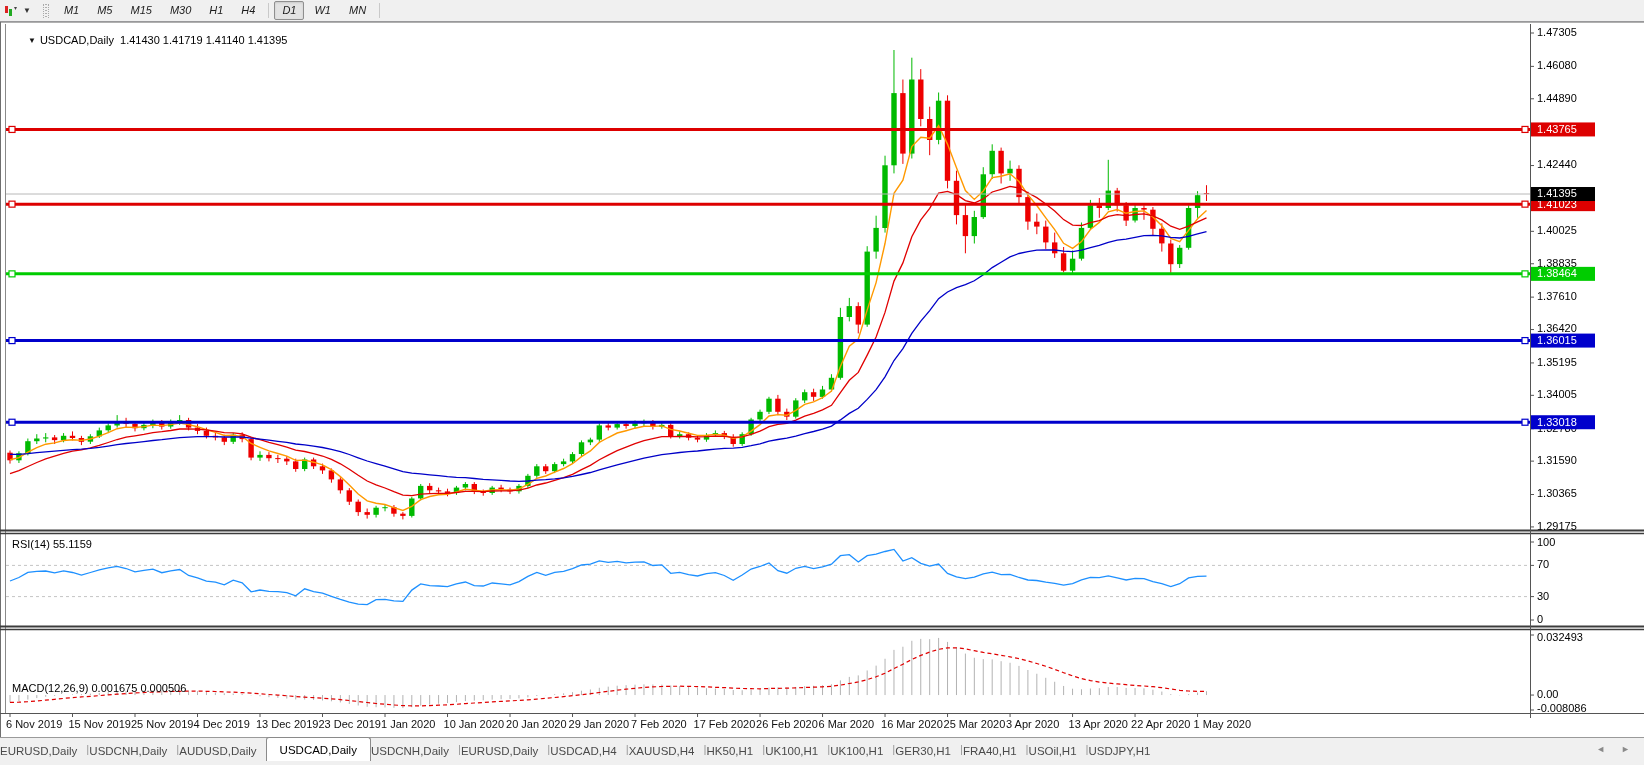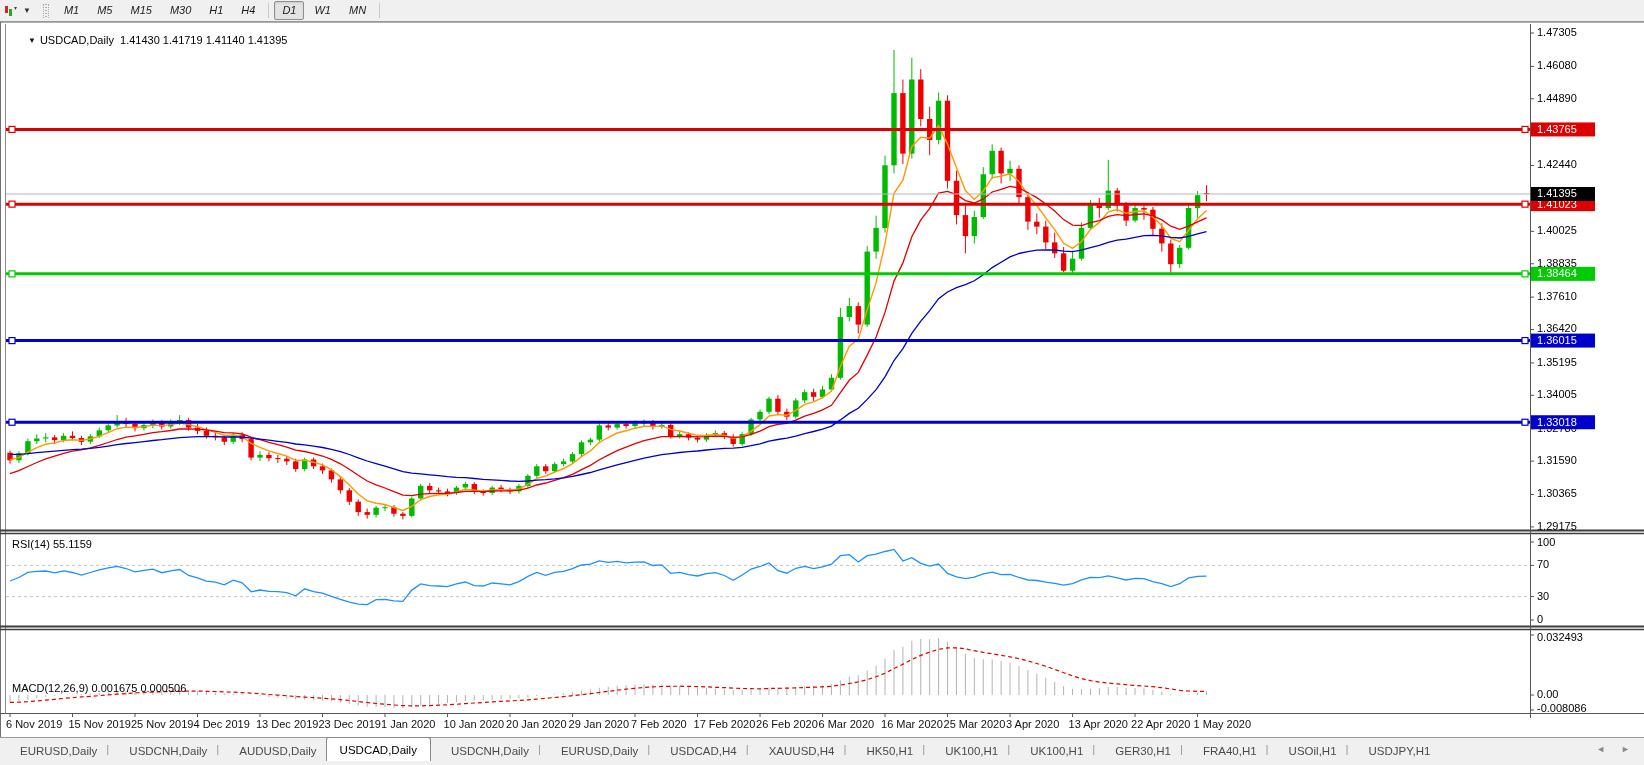--- a/index.html
+++ b/index.html
@@ -35,21 +35,21 @@
   #rsi-label{top:538px;left:12px;text-align:right;}
   #macd-label{top:634px;left:12px;margin-top:48px;}
   
   #chart-svg{position:absolute;top:0;left:0;z-index:1;}
   
   .tabbar{
     position:absolute;top:737px;left:0;width:1644px;height:28px;
     background:#f0f0f0;border-top:1px solid #9a9a9a;
     display:flex;align-items:flex-start;font-size:11.5px;color:#4a4a4a;z-index:10;
   }
-  .tab{padding:5px 9px 0 20px;line-height:16px;white-space:nowrap;cursor:default;}
+  .tab{padding:5px 9px 0 0;line-height:16px;white-space:nowrap;cursor:default;}
   .tab.active{
     background:#ffffff;border:1px solid #8a8a8a;border-bottom:none;
     border-radius:3px 3px 0 0;color:#000;padding:4px 13px 3px 13px;
     margin-top:-1px;position:relative;z-index:2;
   }
   .tab-sep{color:#9a9a9a;padding-top:5px;}
   .tab-arrows{margin-left:auto;margin-right:14px;display:flex;gap:16px;padding-top:6px;
     color:#8a8a8a;font-size:9px;}
 </style>
 </head>

